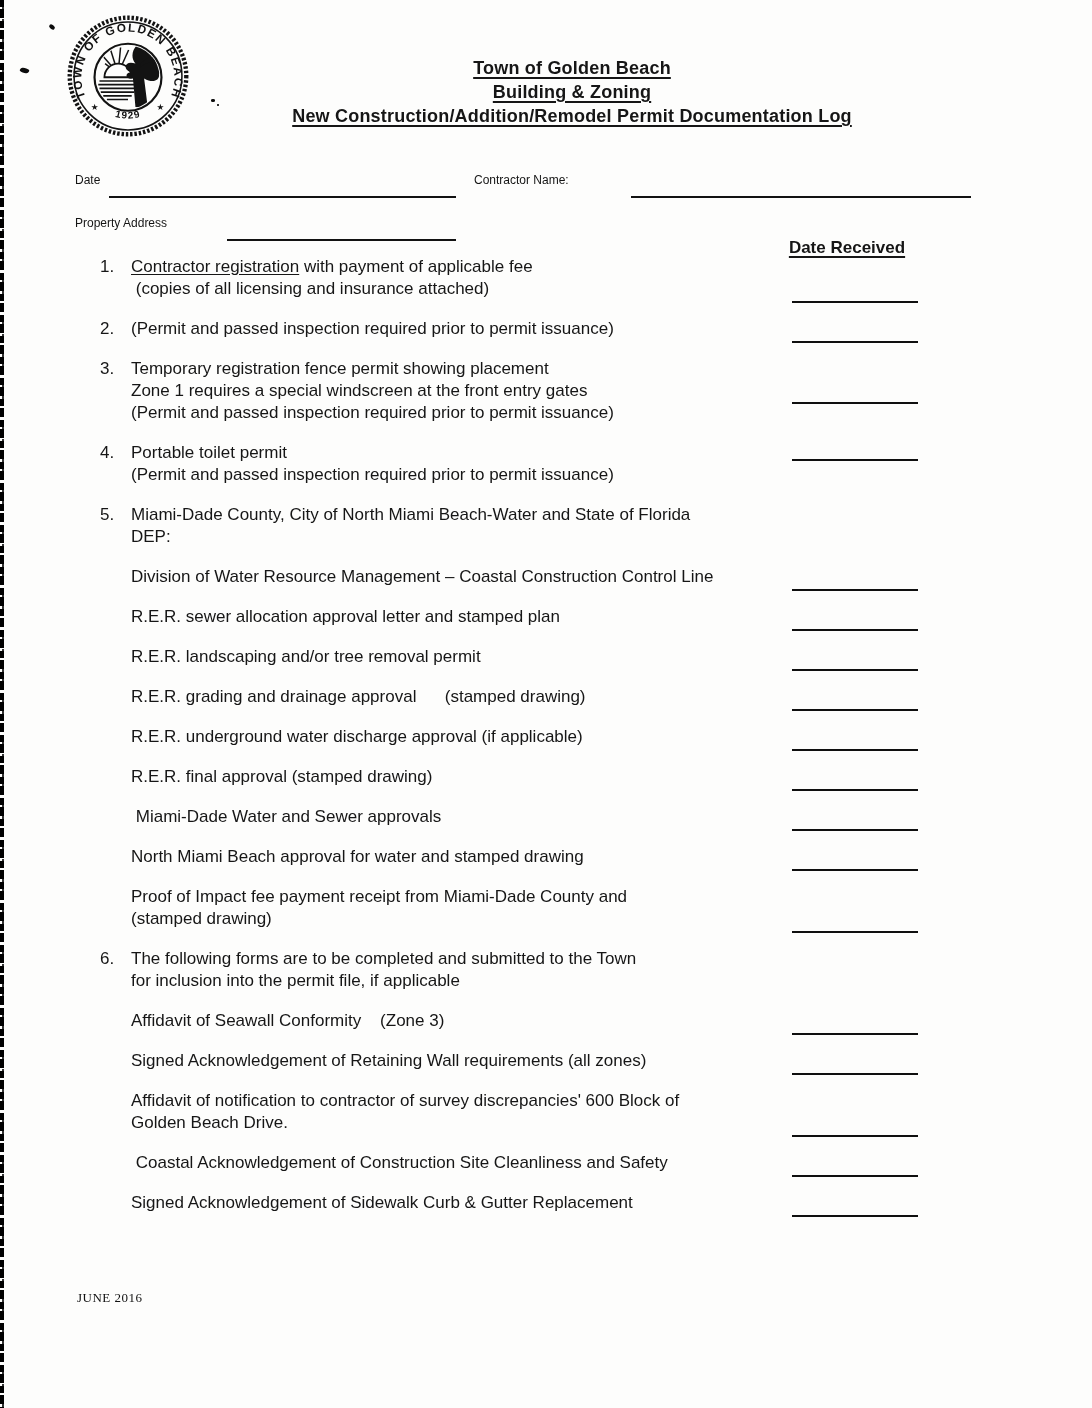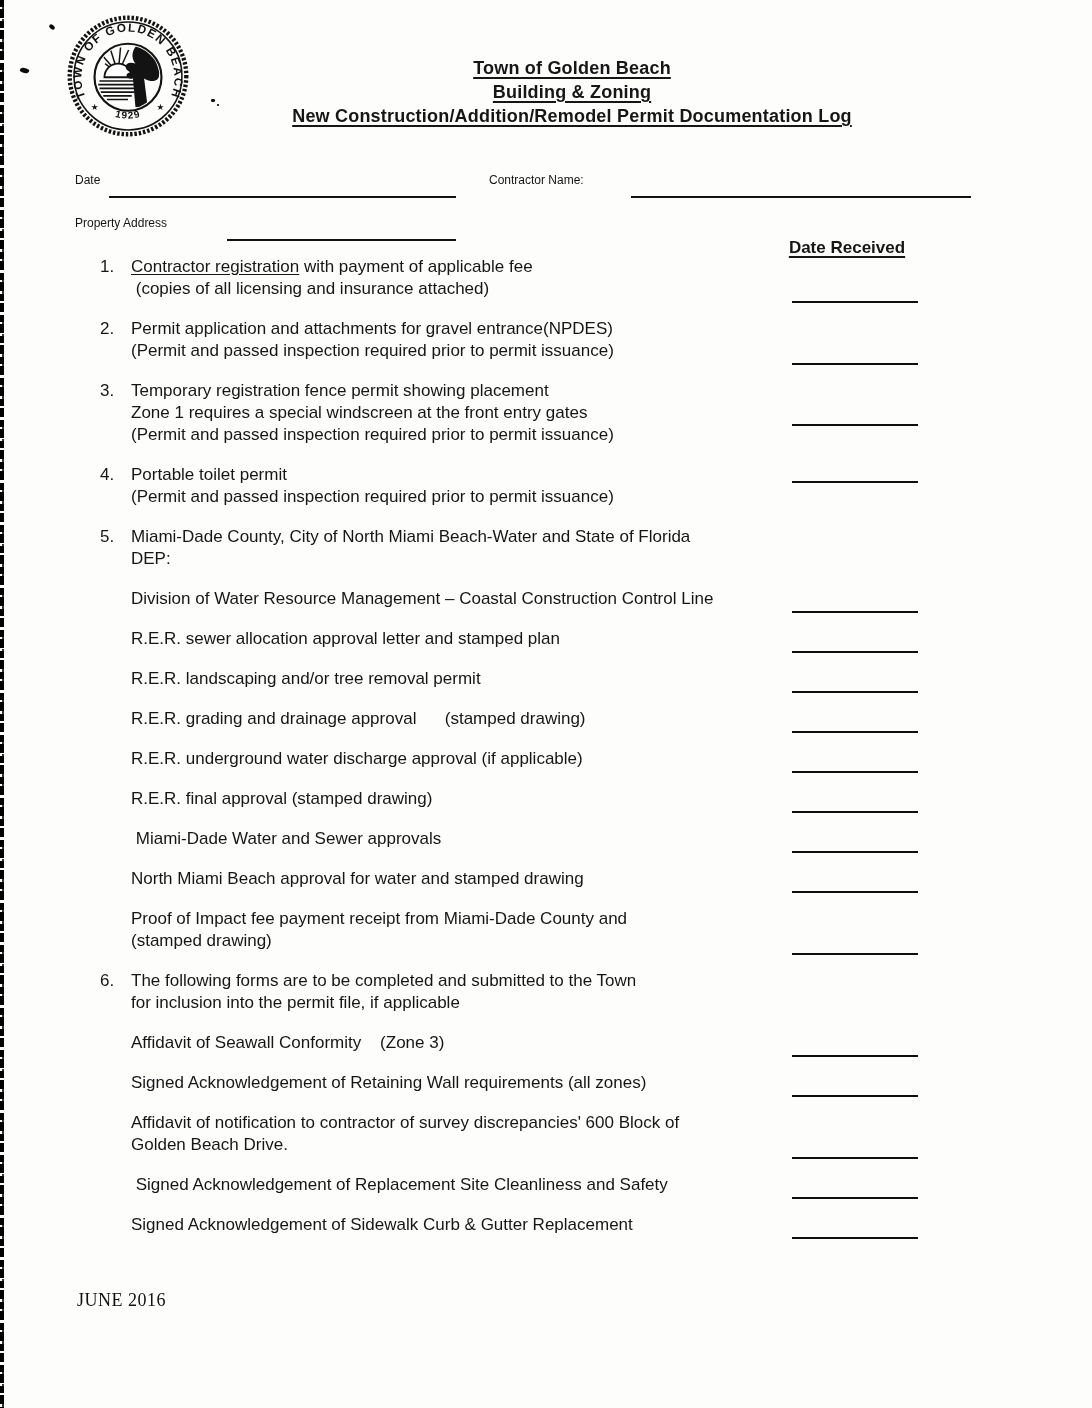--- a/index.html
+++ b/index.html
@@ -34,21 +34,21 @@
     text-decoration:underline; text-underline-offset:3px; text-decoration-thickness:1.5px;
     letter-spacing:.2px;
   }
 
   .lbl{font-size:12px; color:#141414;}
   .fill{border-bottom:2.2px solid #121212; position:absolute; height:0;}
 
   .fields{position:absolute; left:0; top:0; width:100%;}
   .f-date-lbl{position:absolute; left:75px; top:173px;}
   .f-date-line{left:109px; top:196px; width:347px;}
-  .f-contractor-lbl{position:absolute; left:474px; top:173px;margin-left:15px;}
+  .f-contractor-lbl{position:absolute; left:474px; top:173px;}
   .f-contractor-line{left:631px; top:196px; width:340px;}
   .f-prop-lbl{position:absolute; left:75px; top:216px;}
   .f-prop-line{left:227px; top:239px; width:229px;}
   .date-received{
     position:absolute; left:781px; top:238px; width:132px; text-align:center;
     font-weight:bold; font-size:17px;
     text-decoration:underline; text-underline-offset:3px; text-decoration-thickness:2px;
   }
 
   .checklist{position:absolute; left:0; top:256px; width:1092px; padding:0;}
@@ -59,21 +59,21 @@
   .itxt .useg{text-decoration:underline; text-underline-offset:2px;}
   .dl{flex:0 0 130px; width:130px; position:relative;}
   .dl .blank{position:absolute; left:2px; width:126px; height:0; border-top:2.2px solid #0f0f0f;}
   .dl.align-bottom .blank{bottom:-3px;}
   .dl.align-middle .blank{top:44px;}
   .dl.align-top .blank{top:17px;}
 
   .footer{
     position:absolute; left:77px; top:1290px;
     font-family:"Liberation Serif","DejaVu Serif",serif;
-    font-size:18px; letter-spacing:.5px; color:#111;
+    font-size:13px; letter-spacing:.5px; color:#111;
   }
 </style>
 </head>
 <body>
 
 <div class="page">
 
   <div class="edge-strip"></div>
   <div class="edge-strip2"></div>
   <div class="speck s1"></div>
@@ -148,21 +148,21 @@
   <div class="checklist">
       <div class="row">
         <div class="num">1.</div>
         <div class="itxt"><div><span class="useg">Contractor registration</span><span> with payment of applicable fee</span></div><div> (copies of all licensing and insurance attached)</div></div>
         <div class="dl align-bottom">
           <span class="blank"></span>
         </div>
       </div>
       <div class="row">
         <div class="num">2.</div>
-        <div class="itxt"><div>Permit application and attachments for gravel entrance(NPDES)</div><div>(Permit and passed inspection required prior to permit issuance)</div></div>
+        <div class="itxt"><div>(Permit and passed inspection required prior to permit issuance)</div></div>
         <div class="dl align-bottom">
           <span class="blank"></span>
         </div>
       </div>
       <div class="row">
         <div class="num">3.</div>
         <div class="itxt"><div>Temporary registration fence permit showing placement</div><div>Zone 1 requires a special windscreen at the front entry gates</div><div>(Permit and passed inspection required prior to permit issuance)</div></div>
         <div class="dl align-middle">
           <span class="blank"></span>
         </div>
@@ -263,21 +263,21 @@
       </div>
       <div class="row">
         <div class="num"></div>
         <div class="itxt"><div>Affidavit of notification to contractor of survey discrepancies' 600 Block of</div><div>Golden Beach Drive.</div></div>
         <div class="dl align-bottom">
           <span class="blank"></span>
         </div>
       </div>
       <div class="row">
         <div class="num"></div>
-        <div class="itxt"><div> Signed Acknowledgement of Replacement Site Cleanliness and Safety</div></div>
+        <div class="itxt"><div> Coastal Acknowledgement of Construction Site Cleanliness and Safety</div></div>
         <div class="dl align-bottom">
           <span class="blank"></span>
         </div>
       </div>
       <div class="row">
         <div class="num"></div>
         <div class="itxt"><div>Signed Acknowledgement of Sidewalk Curb &amp; Gutter Replacement</div></div>
         <div class="dl align-bottom">
           <span class="blank"></span>
         </div>

